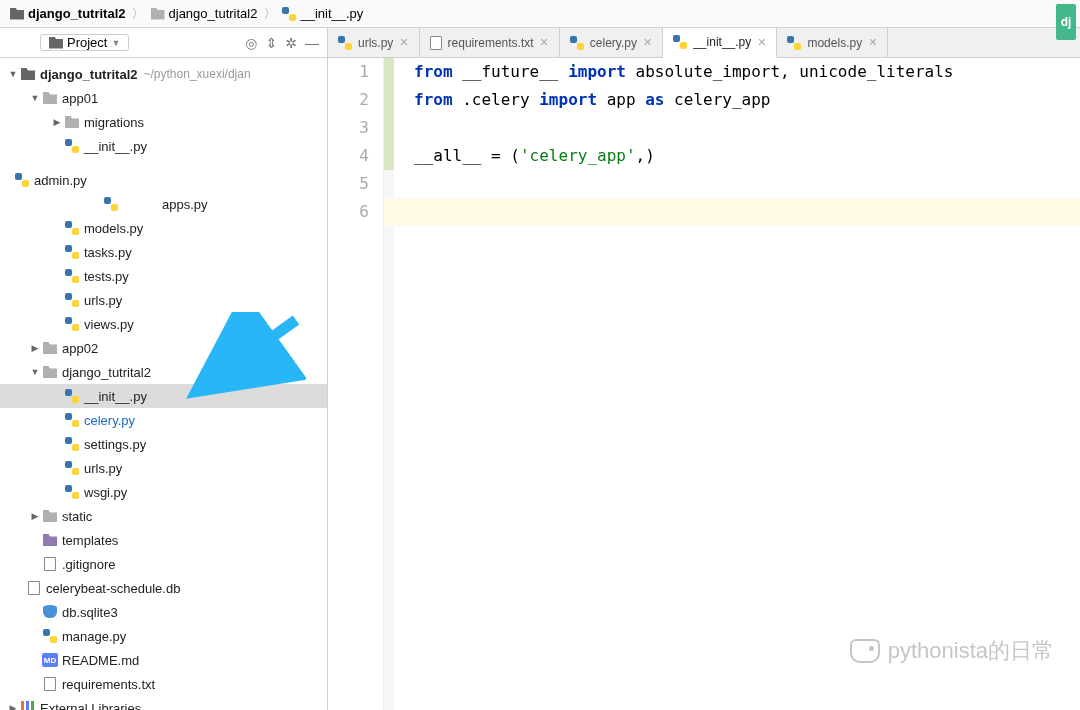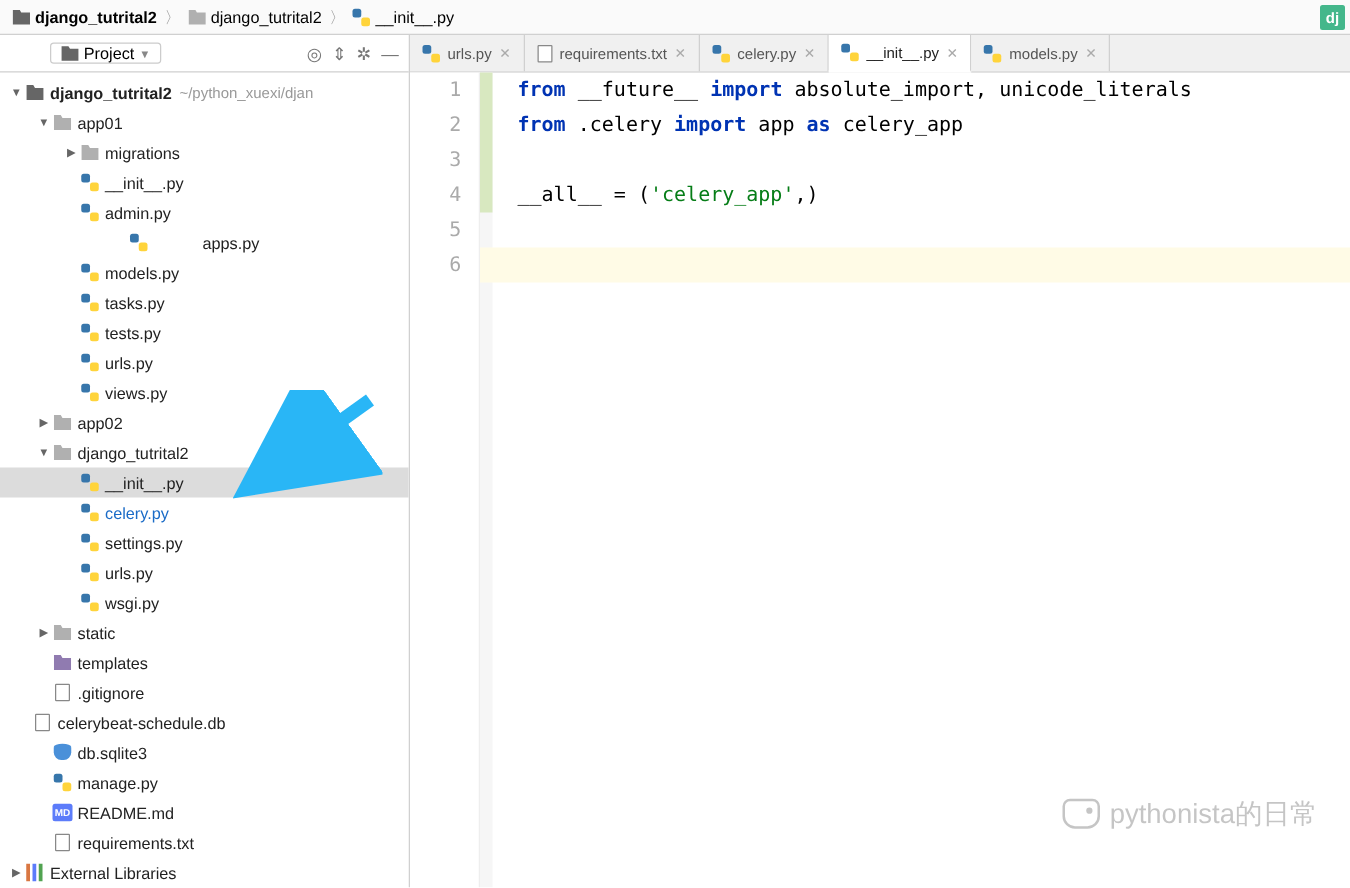--- a/index.html
+++ b/index.html
@@ -1,20 +1,20 @@
 <!DOCTYPE html>
 <html><head>
 <meta charset="utf-8">
 <style>
 * { box-sizing: border-box; margin: 0; padding: 0; }
 body { font-family: "Helvetica Neue", Arial, sans-serif; font-size: 13px; background: #fff; width: 1080px; height: 710px; overflow: hidden; position: relative; }
 .breadcrumb { height: 28px; display: flex; align-items: center; padding: 0 6px; border-bottom: 1px solid #d0d0d0; background: #fafafa; }
 .breadcrumb .crumb { display: flex; align-items: center; gap: 4px; padding: 2px 4px; }
 .breadcrumb .sep { color: #999; margin: 0 2px; }
-.dj-badge { position: absolute; right: 4px; top: 4px; width: 20px; height: 20px; background: #44b78b; color: #fff; font-weight: bold; font-size: 12px; display: flex; align-items: center; justify-content: center; border-radius: 2px; }
+.dj-badge { position: absolute; right: 4px; top: 4px; width: 20px; height: 36px; background: #44b78b; color: #fff; font-weight: bold; font-size: 12px; display: flex; align-items: center; justify-content: center; border-radius: 2px; }
 .folder-icon { width: 14px; height: 12px; display: inline-block; background: #888; clip-path: polygon(0 0, 40% 0, 50% 20%, 100% 20%, 100% 100%, 0 100%); }
 .folder-icon.dark { background: #666; }
 .folder-icon.gray { background: #b0b0b0; }
 .folder-icon.purple { background: #907bb0; }
 .py-icon { width: 14px; height: 14px; display: inline-block; position: relative; }
 .py-icon::before { content: ""; position: absolute; width: 7px; height: 7px; background: #3776ab; border-radius: 2px; top: 0; left: 0; }
 .py-icon::after { content: ""; position: absolute; width: 7px; height: 7px; background: #ffd43b; border-radius: 2px; bottom: 0; right: 0; }
 .file-icon { width: 12px; height: 14px; border: 1px solid #888; border-radius: 1px; display: inline-block; background: #fff; }
 .db-icon { width: 14px; height: 14px; display: inline-block; position: relative; }
 .db-icon::before { content: ""; position: absolute; width: 14px; height: 5px; background: #4a90d9; border-radius: 50%/50%; top:0;}
@@ -127,21 +127,21 @@
           </span>
           <span class="lbl">migrations</span>
         </div>
         <div class="row" style="padding-left: 50px;">
           <span class="arrow none">▶</span>
           <span class="ico">
             <span class="py-icon"></span>
           </span>
           <span class="lbl">__init__.py</span>
         </div>
-        <div class="row" style="padding-left: 50px;">
+        <div class="row" style=" margin-top: 10px;">
           <span class="arrow none">▶</span>
           <span class="ico">
             <span class="py-icon"></span>
           </span>
           <span class="lbl">admin.py</span>
         </div>
         <div class="row" style="padding-left: 50px; gap: 39px;">
           <span class="arrow none">▶</span>
           <span class="ico">
             <span class="py-icon"></span>

